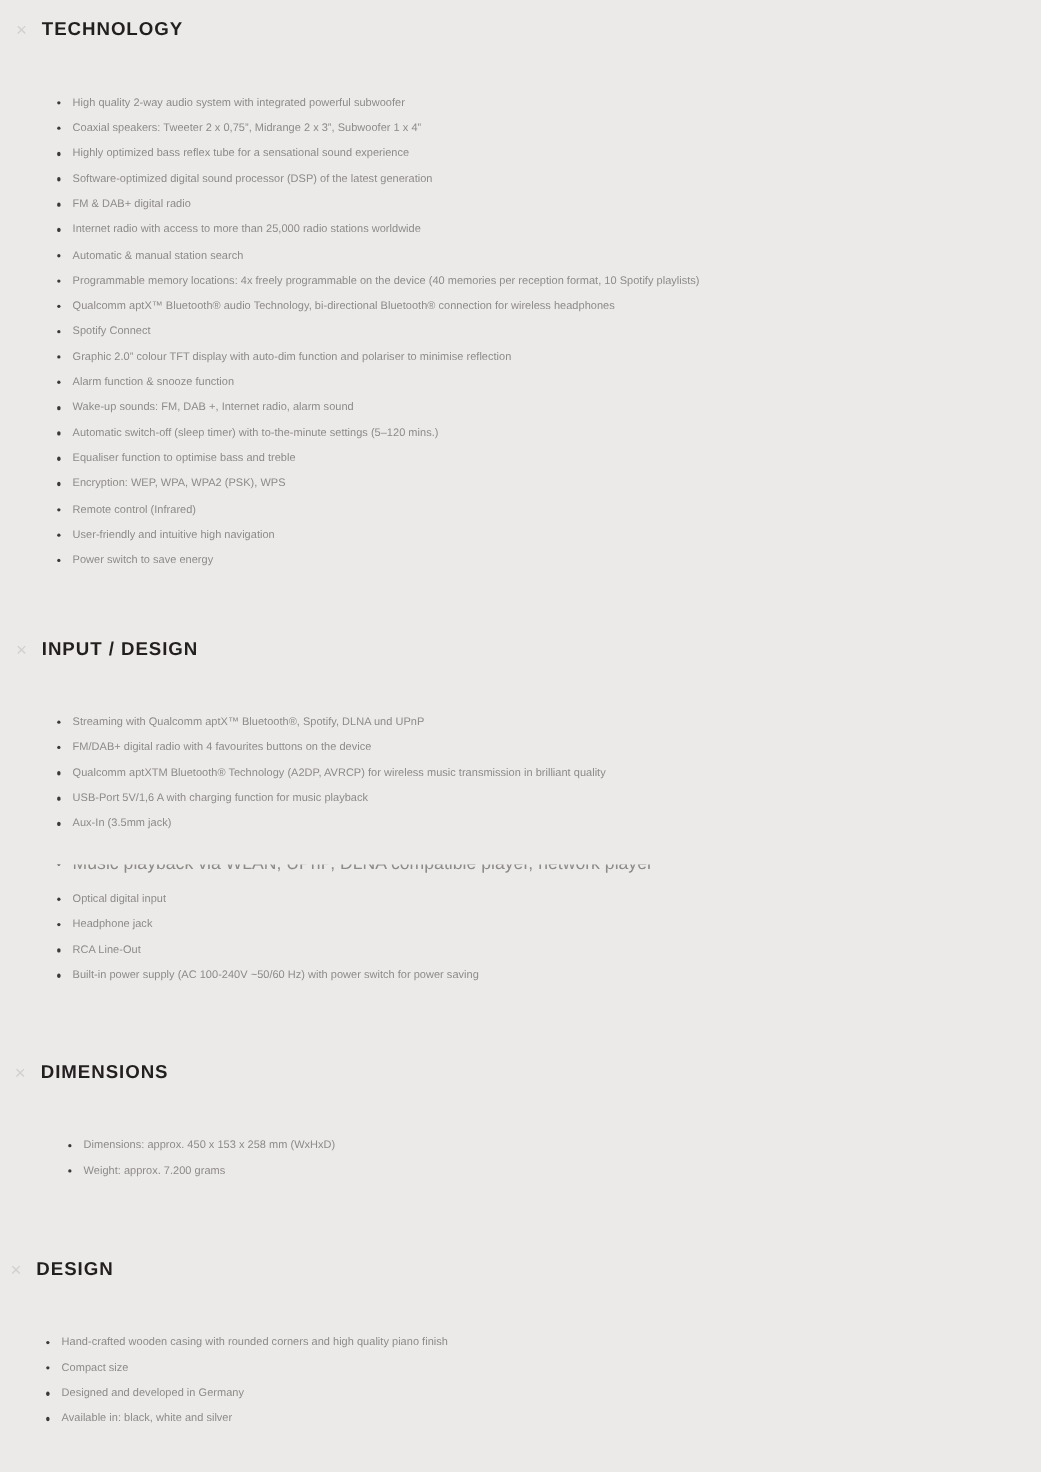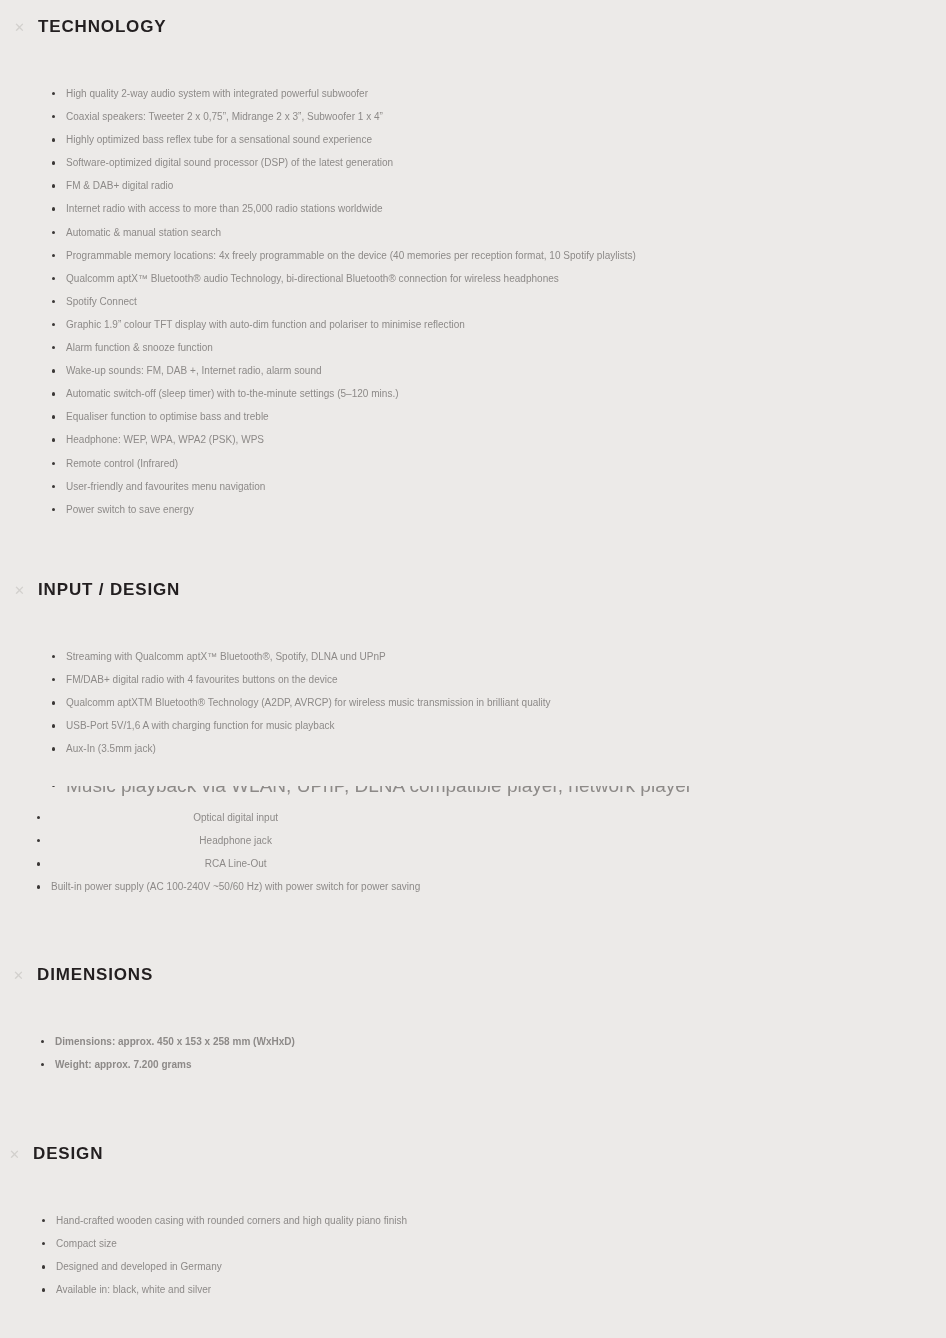--- a/index.html
+++ b/index.html
@@ -77,21 +77,21 @@
   
   .clipped-wrap {
     position: relative;
     height: 10px;
     overflow: hidden;
   }
   .clipped-wrap .clipped-line {
     position: absolute;
     left: 0;
     top: -12px;
-    font-size: 19px;
+    font-size: 16px;
     line-height: 23.1px;
     color: #8d8a88;
     white-space: nowrap;
     letter-spacing: 0.02px;
     padding-left: 15px;
   }
   .clipped-wrap .clipped-line::before {
     content: "";
     position: absolute;
     left: 1px;
@@ -103,24 +103,24 @@
   }
 
   
   .blk { position: absolute; }
   #hdr-technology   { left: 14px;  top: 17px; }
   #list-technology  { left: 51px;  top: 82px; }
 
   #hdr-inputoutput  { left: 14px;  top: 580px; }
   #list-inputoutput { left: 51px;  top: 645px; }
   #clip-inputoutput { left: 51px;  top: 786px; width: 860px; }
-  #list-inputoutput2{ left: 36px;  top: 806px; text-align: center; }
+  #list-inputoutput2{ left: 51px;  top: 806px; }
 
   #hdr-dimensions   { left: 13px;  top: 965px; }
-  #list-dimensions  { left: 40px;  top: 1030px; font-weight: bold; }
+  #list-dimensions  { left: 61px;  top: 1030px; }
 
   #hdr-design       { left: 9px;   top: 1144px; }
   #list-design      { left: 41px;  top: 1209px; }
 </style>
 </head>
 <body>
 
 <div class="page">
 
   <div class="blk section-header" id="hdr-technology">
@@ -132,28 +132,28 @@
     <li>High quality 2-way audio system with integrated powerful subwoofer</li>
     <li>Coaxial speakers:  Tweeter 2 x 0,75”, Midrange 2 x 3”, Subwoofer 1 x 4”</li>
     <li>Highly optimized bass reflex tube for a sensational sound experience</li>
     <li>Software-optimized digital sound processor (DSP) of the latest generation</li>
     <li>FM &amp; DAB+ digital radio</li>
     <li>Internet radio with access to more than 25,000 radio stations worldwide</li>
     <li>Automatic &amp; manual station search</li>
     <li>Programmable memory locations:  4x freely programmable on the device (40 memories per reception format, 10 Spotify playlists)</li>
     <li>Qualcomm aptX™ Bluetooth® audio Technology, bi-directional Bluetooth® connection for wireless headphones</li>
     <li>Spotify Connect</li>
-    <li>Graphic 1.9” colour TFT display with auto-dim function and polariser to minimise reflection</li>
+    <li>Graphic 2.0” colour TFT display with auto-dim function and polariser to minimise reflection</li>
     <li>Alarm function &amp; snooze function</li>
     <li>Wake-up sounds: FM, DAB +, Internet radio, alarm sound</li>
     <li>Automatic switch-off (sleep timer) with to-the-minute settings (5–120 mins.)</li>
     <li>Equaliser function to optimise bass and treble</li>
-    <li>Headphone:  WEP, WPA, WPA2 (PSK), WPS</li>
+    <li>Encryption:  WEP, WPA, WPA2 (PSK), WPS</li>
     <li>Remote control (Infrared)</li>
-    <li>User-friendly and favourites menu navigation</li>
+    <li>User-friendly and intuitive high navigation</li>
     <li>Power switch to save energy</li>
   </ul>
 
   <div class="blk section-header" id="hdr-inputoutput">
     <span class="close-icon">✕</span>
     <span class="section-title">INPUT / DESIGN</span>
   </div>
 
   <ul class="spec-list blk" id="list-inputoutput">
     <li>Streaming with Qualcomm aptX™ Bluetooth®, Spotify, DLNA und UPnP</li>

